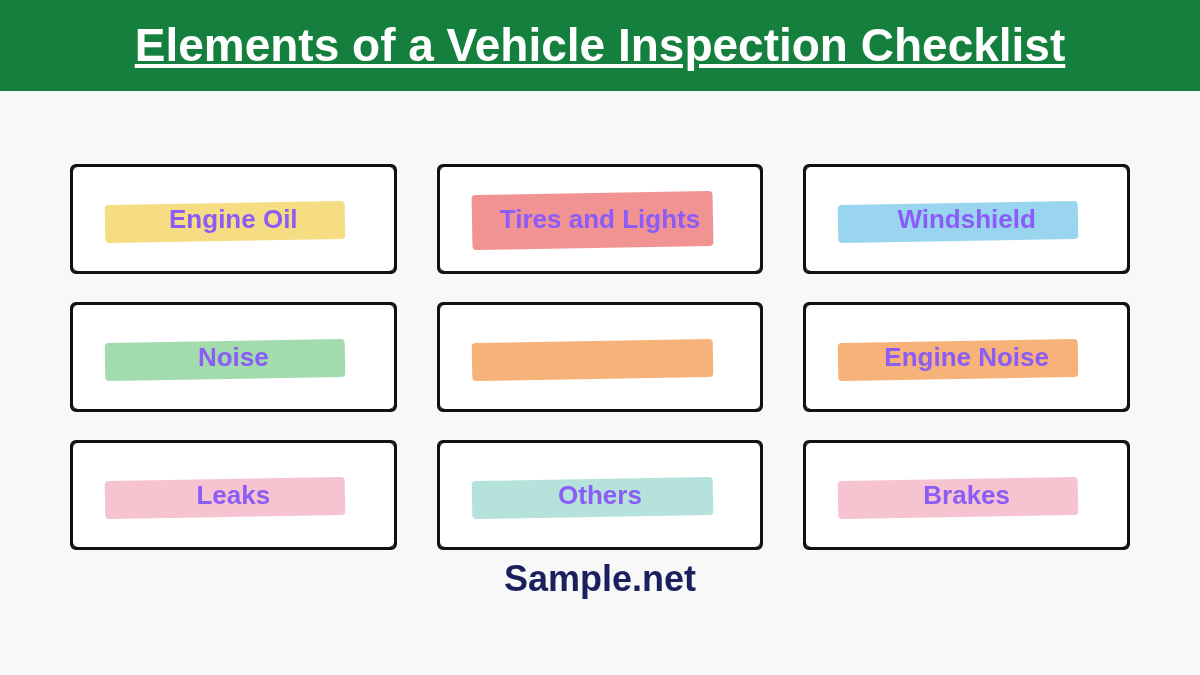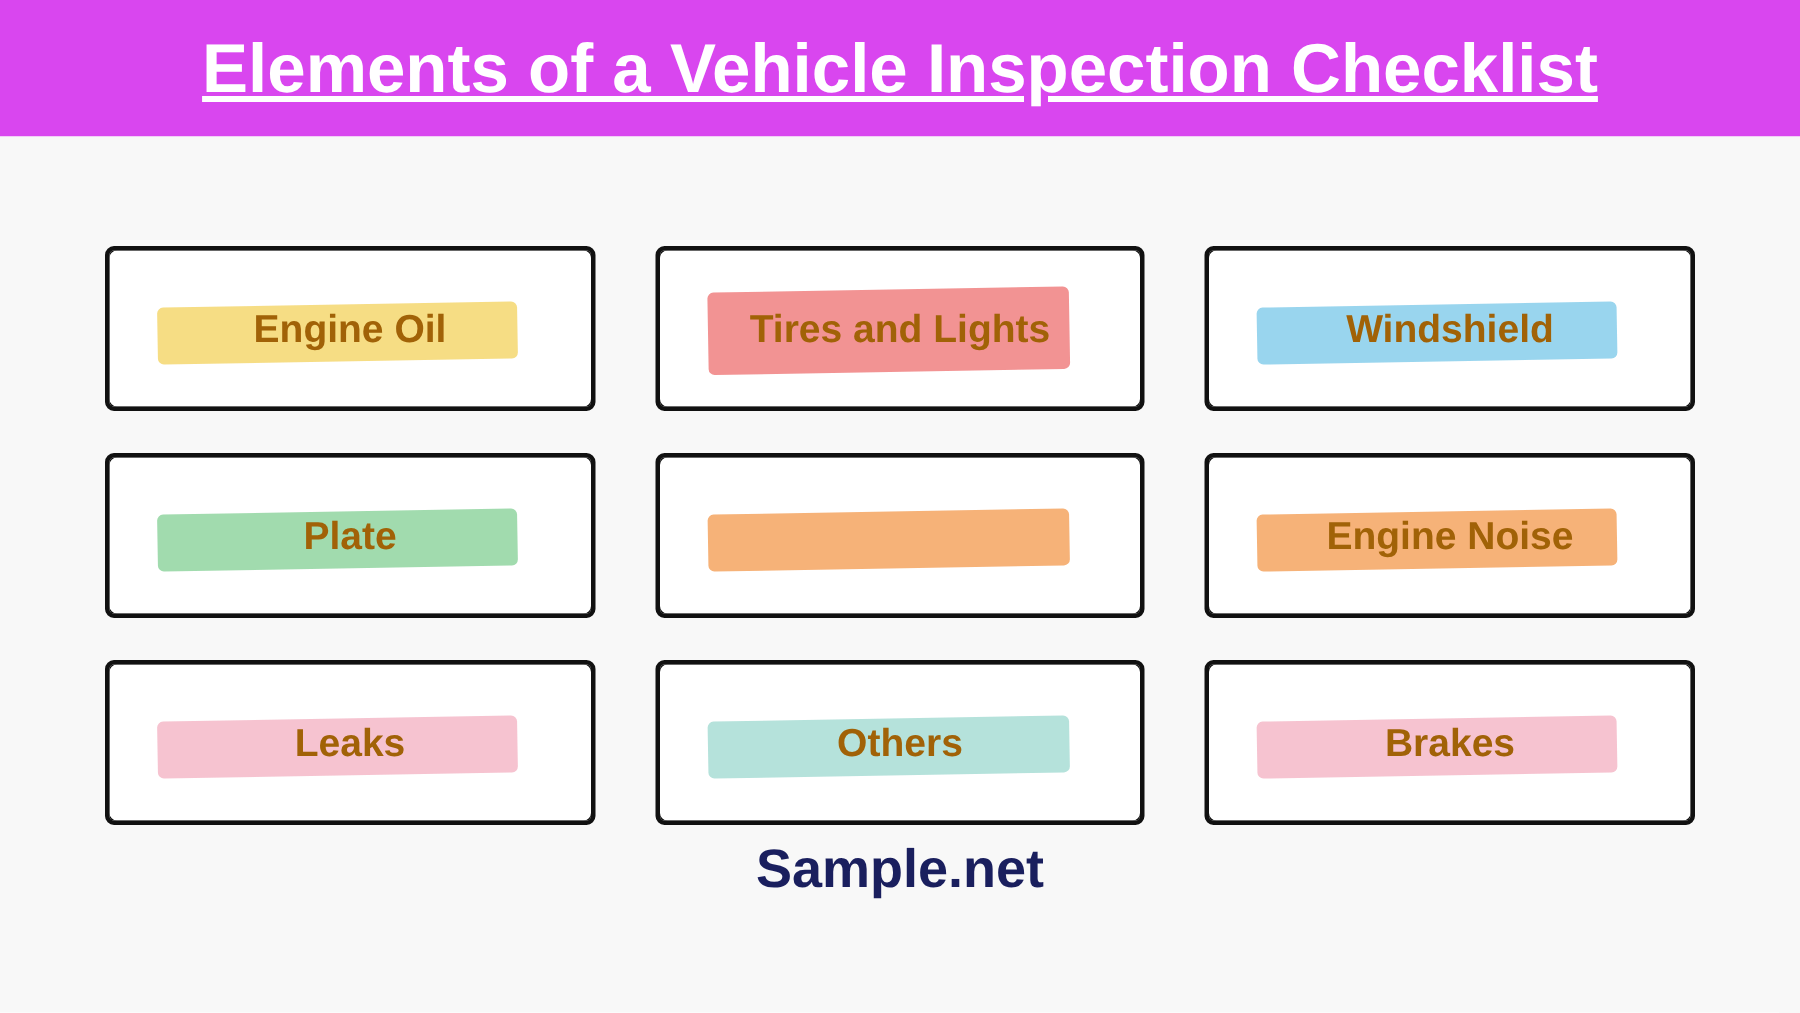--- a/index.html
+++ b/index.html
@@ -7,21 +7,21 @@
     body {
       width: 1200px;
       height: 675px;
       font-family: 'Arial Black', 'Arial Bold', Arial, sans-serif;
       overflow: hidden;
       display: flex;
       flex-direction: column;
     }
 
     .header {
-      background-color: #d946ef;
+      background-color: #15803d;
       color: white;
       text-align: center;
       padding: 18px 60px 18px;
       flex-shrink: 0;
     }
 
     .header h1 {
       font-size: 46px;
       font-weight: 900;
       text-decoration: underline;
@@ -89,21 +89,21 @@
     
     .hl-lightpink { background: #f4b8c8; width: 75%; left: 10%; top: 36px; }
     
     .hl-mint { background: #a8ddd5; width: 75%; left: 10%; top: 36px; }
 
     .card-label {
       position: relative;
       z-index: 2;
       font-size: 26px;
       font-weight: 900;
-      color: #a16207;
+      color: #8b5cf6;
       text-align: center;
       line-height: 1.2;
       padding: 0 10px;
     }
 
     
     .card.two-line .highlight {
       top: 26px;
       height: 55px;
     }
@@ -132,21 +132,21 @@
       <div class="card two-line">
         <div class="highlight hl-pink"></div>
         <div class="card-label">Tires and Lights</div>
       </div>
       <div class="card">
         <div class="highlight hl-blue"></div>
         <div class="card-label">Windshield</div>
       </div>
       <div class="card">
         <div class="highlight hl-green"></div>
-        <div class="card-label">Plate</div>
+        <div class="card-label">Noise</div>
       </div>
       <div class="card">
         <div class="highlight hl-orange"></div>
       </div>
       <div class="card">
         <div class="highlight hl-orange"></div>
         <div class="card-label">Engine Noise</div>
       </div>
       <div class="card">
         <div class="highlight hl-lightpink"></div>

